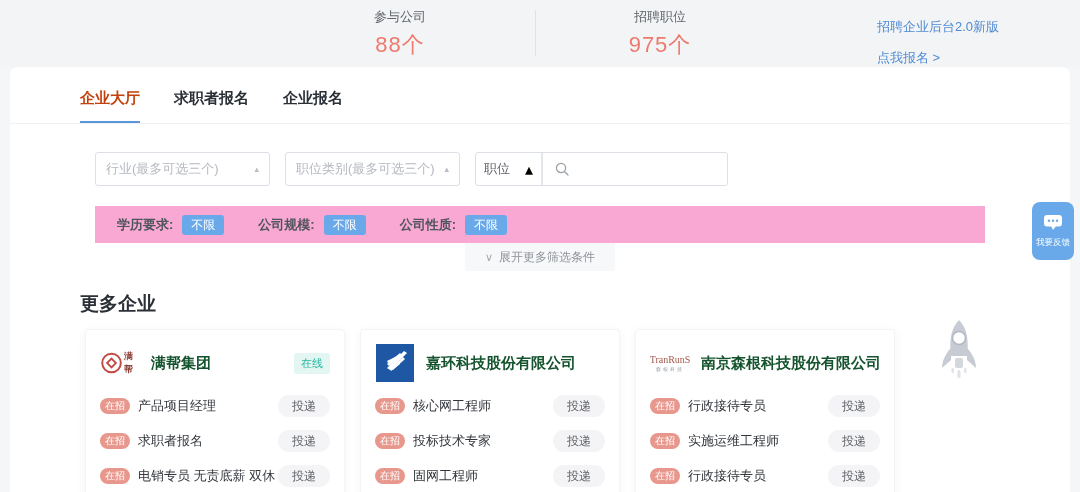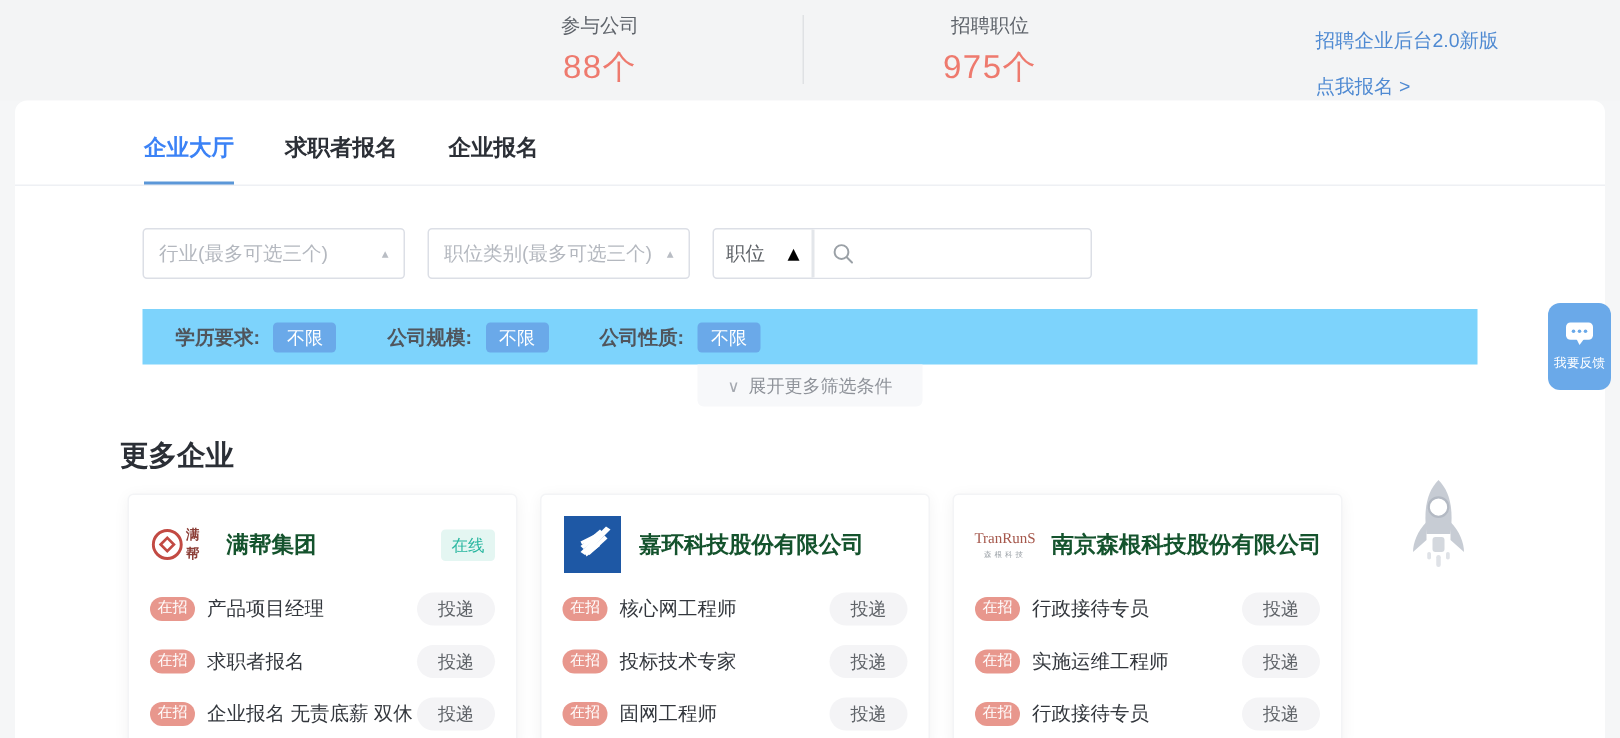--- a/index.html
+++ b/index.html
@@ -19,40 +19,40 @@
   .header-links a + a { margin-top:18px; }
 
   
   .panel { position:absolute; top:67px; left:10px; width:1060px; height:425px; background:#ffffff;
            border-radius:8px 8px 0 0; overflow:hidden; }
 
   
   .tabs { display:flex; gap:34px; margin:22px 0 0 70px; padding-bottom:0; position:relative; }
   .tabs-border { position:absolute; left:0; top:56px; width:1060px; height:1px; background:#eef0f4; }
   .tab { font-size:15px; font-weight:700; color:#2b2f36; padding-bottom:13px; cursor:pointer; }
-  .tab.active { color:#3b82f6; border-bottom:3px solid #5b97d8;margin-left:16px; }
+  .tab.active { color:#c2410c; border-bottom:3px solid #5b97d8; }
 
   
   .filter-row1 { position:absolute; left:85px; top:85px; display:flex; gap:15px; }
   .select { display:flex; align-items:center; justify-content:space-between; width:175px; height:34px;
             border:1px solid #dcdfe6; border-radius:3px; padding:0 10px; background:#fff; cursor:pointer; }
   .select .ph { font-size:13px; color:#b4b8bf; }
   .select .caret { font-size:9px; color:#b9bdc4; }
   .search-group { display:flex; width:253px; height:34px; border:1px solid #dcdfe6; border-radius:3px; background:#fff; }
   .search-group .mini-select { display:flex; align-items:center; justify-content:space-between; width:66px;
             padding:0 8px; border-right:1px solid #e3e6ea; cursor:pointer; }
   .search-group .mini-select .val { font-size:13px; color:#5f6368; }
   .search-group input { flex:1; border:none; outline:none; font-size:13px; color:#33373d; padding:0 10px; min-width:0;
             font-family:"Liberation Sans","DejaVu Sans",sans-serif; }
   .search-group input::placeholder { color:#b4b8bf; }
   .search-btn { width:38px; border:none; border-left:1px solid #e3e6ea; background:#fff; cursor:pointer;
             display:flex; align-items:center; justify-content:center; }
 
   
-  .filter-row2 { position:absolute; left:85px; top:139px; width:890px; height:37px; background:#7dd3fc;
+  .filter-row2 { position:absolute; left:85px; top:139px; width:890px; height:37px; background:#f9a8d4;
             display:flex; align-items:center; gap:34px; padding-left:22px; }
   .quick-item { display:flex; align-items:center; }
   .quick-label { font-size:13px; color:#50555c; font-weight:700; }
   .quick-chip { margin-left:9px; background:#6aa9e9; color:#fff; font-size:12px; padding:4px 9px;
             border-radius:3px; border:none; cursor:pointer; line-height:1; }
 
   
   .expand { position:absolute; left:455px; top:176px; width:150px; height:28px; background:#f7f8fa;
             border-radius:0 0 4px 4px; display:flex; align-items:center; justify-content:center;
             font-size:12px; color:#8f939a; cursor:pointer; }
@@ -179,21 +179,21 @@
         <span class="job-title">产品项目经理</span>
         <button class="apply-btn">投递</button>
       </div>
       <div class="job-row">
         <span class="job-badge">在招</span>
         <span class="job-title">求职者报名</span>
         <button class="apply-btn">投递</button>
       </div>
       <div class="job-row">
         <span class="job-badge">在招</span>
-        <span class="job-title">企业报名 无责底薪 双休</span>
+        <span class="job-title">电销专员 无责底薪 双休</span>
         <button class="apply-btn">投递</button>
       </div>
     </div>
 
     <div class="card">
       <div class="card-head">
         <div class="logo">
           <svg width="38" height="38" viewBox="0 0 38 38">
             <rect width="38" height="38" fill="#1e58a5"></rect>
             <polygon points="28,7 31,9 14,26 11,24" fill="#ffffff"></polygon>

